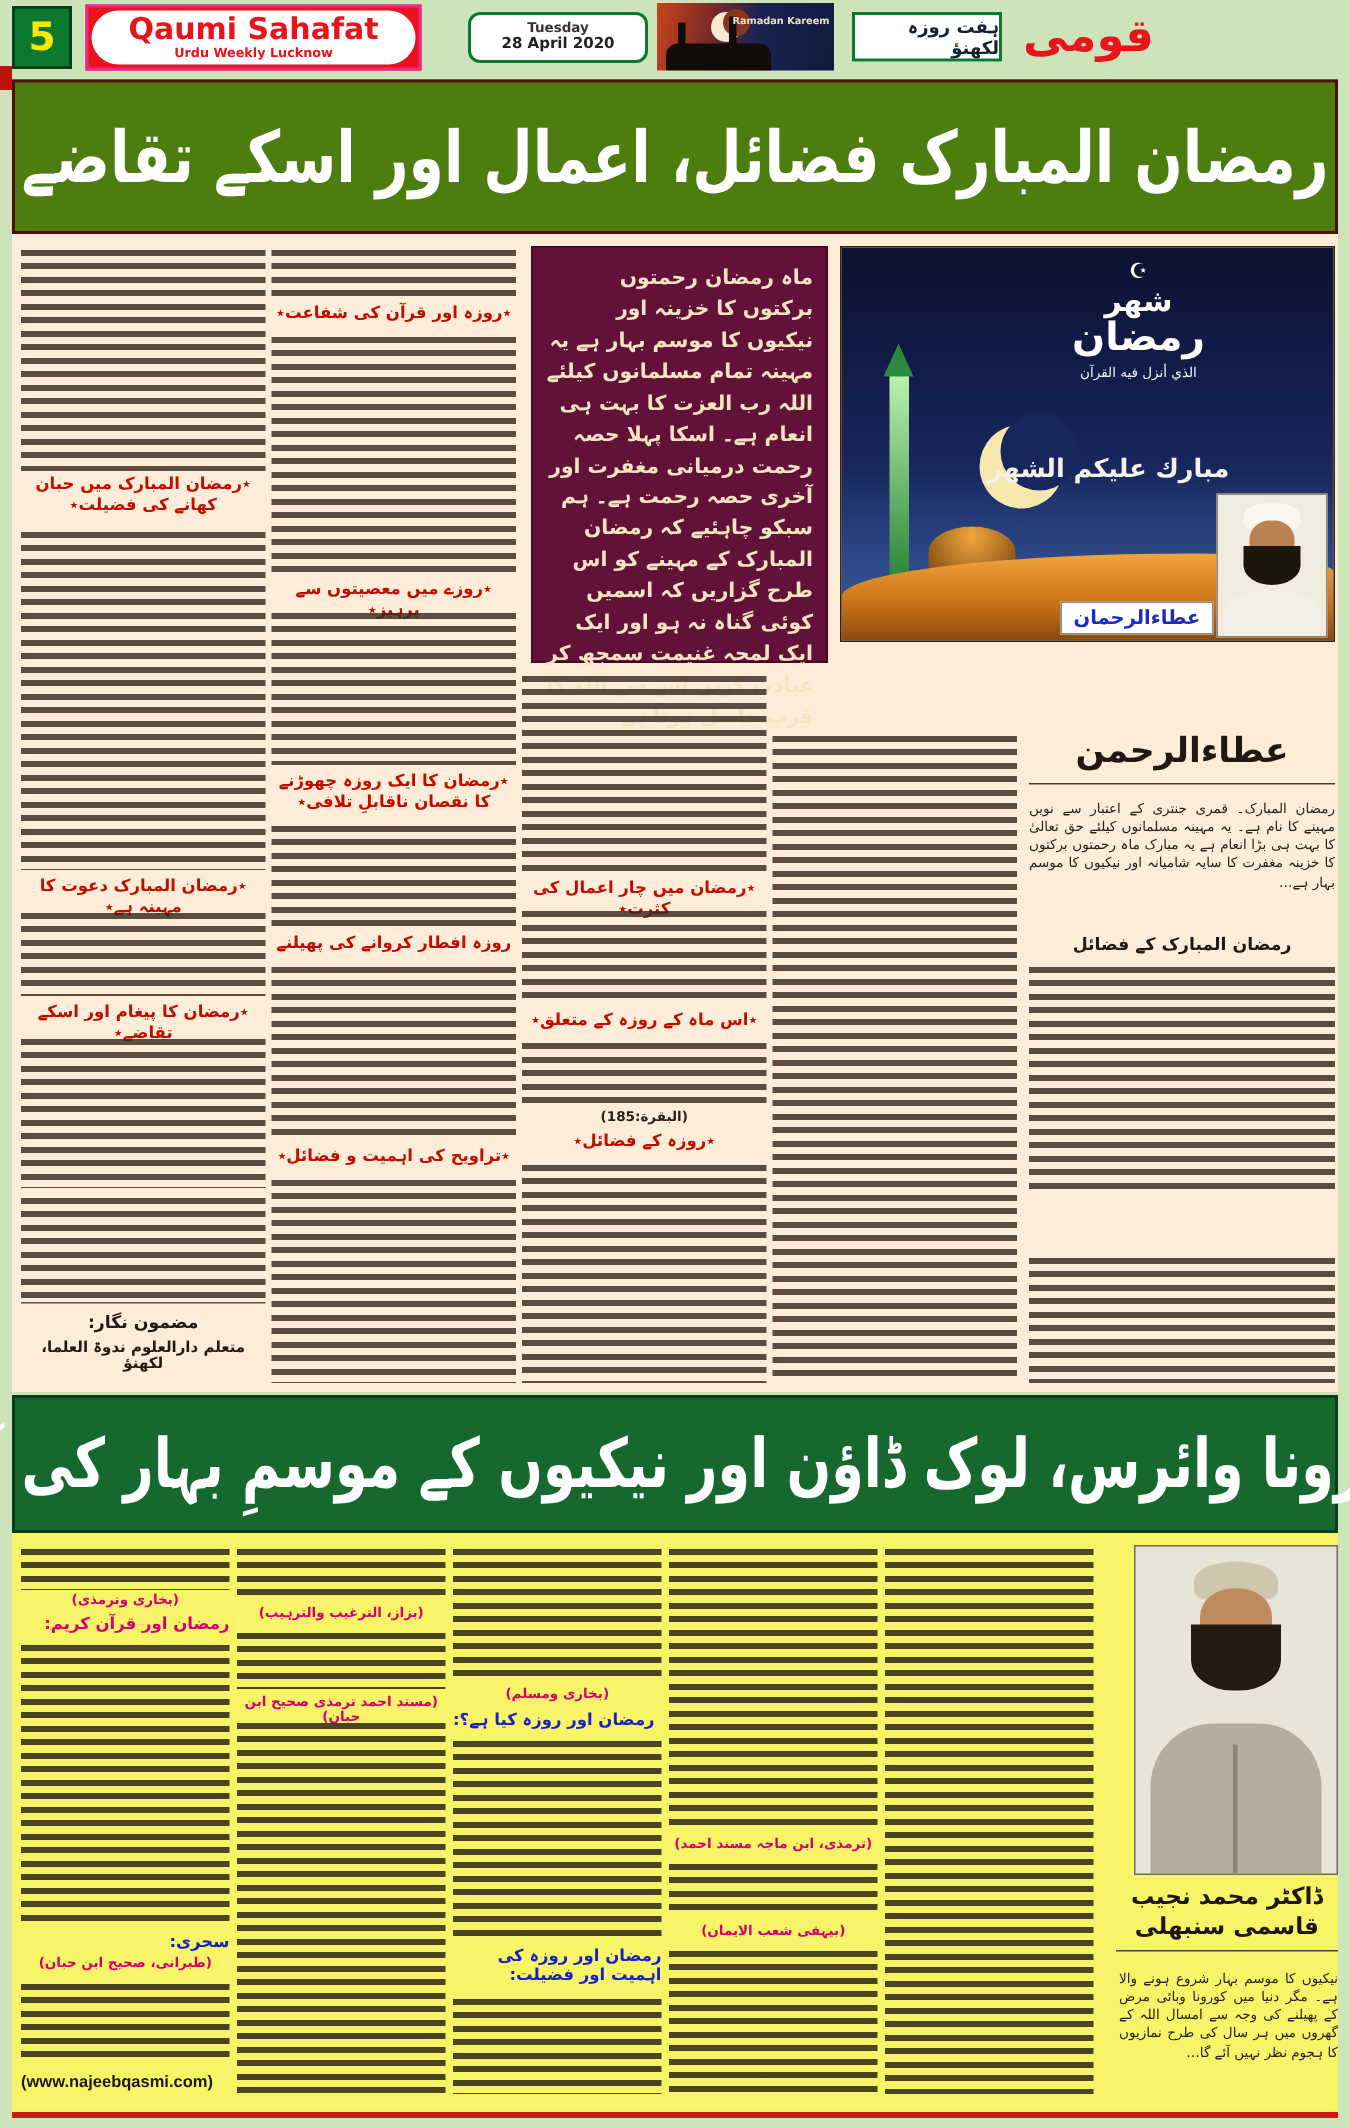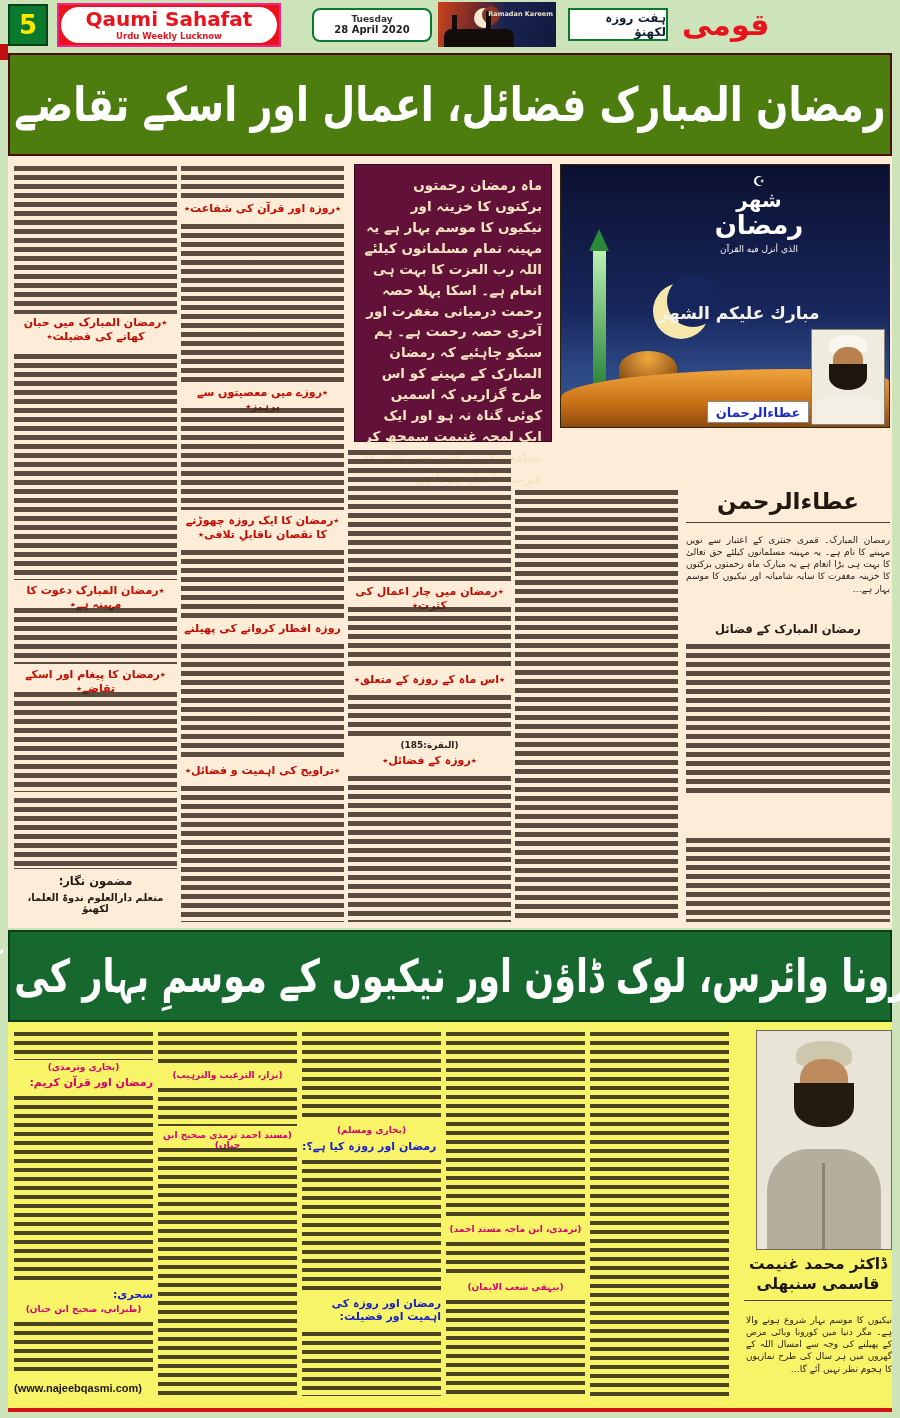--- a/index.html
+++ b/index.html
@@ -145,21 +145,21 @@
 <div class="abs" style="left:8px;top:1022px;width:884px;height:390px;background:#f8f468;border-bottom:4px solid #d11414;box-sizing:border-box">
 
   <div class="abs" style="left:748px;top:8px;width:134px;height:218px;background:#e9e4d8;border:1px solid #6d675c;overflow:hidden">
     <div class="abs" style="left:39px;top:10px;width:56px;height:26px;background:#cfc6ae;border-radius:50% 50% 25% 25%"></div>
     <div class="abs" style="left:43px;top:28px;width:48px;height:42px;background:#bd8b5e;border-radius:45%"></div>
     <div class="abs" style="left:37px;top:52px;width:60px;height:44px;background:#231a10;border-radius:0 0 46% 46%"></div>
     <div class="abs" style="left:10px;bottom:0;width:114px;height:100px;background:#b4ae9e;border-radius:42px 42px 0 0"></div>
     <div class="abs" style="left:65px;bottom:0;width:3px;height:86px;background:#8a8474"></div>
   </div>
 
-  <div class="abs urdu" style="left:736px;top:232px;width:148px;text-align:center;font-size:15.5px;font-weight:bold;color:#1c1710;line-height:1.3;border-bottom:1px solid #4a4438;padding-bottom:6px">ڈاکٹر محمد غنیمت قاسمی سنبھلی</div>
+  <div class="abs urdu" style="left:736px;top:232px;width:148px;text-align:center;font-size:15.5px;font-weight:bold;color:#1c1710;line-height:1.3;border-bottom:1px solid #4a4438;padding-bottom:6px">ڈاکٹر محمد نجیب قاسمی سنبھلی</div>
   <div class="abs urdu smalltext" style="left:738px;top:292px;width:146px;height:88px;overflow:hidden">نیکیوں کا موسم بہار شروع ہونے والا ہے۔ مگر دنیا میں کورونا وبائی مرض کے پھیلنے کی وجہ سے امسال اللہ کے گھروں میں ہر سال کی طرح نمازیوں کا ہجوم نظر نہیں آئے گا…</div>
 
   <div class="abs tx2" style="left:6px;top:8px;width:139px;height:30px"></div>
   <div class="abs urdu ref-red" style="left:6px;top:40px;width:139px">(بخاری وترمذی)</div>
   <div class="abs urdu" style="left:6px;top:54px;width:139px;color:#d4006e;font-weight:bold;font-size:11px;text-align:right">رمضان اور قرآن کریم:</div>
   <div class="abs tx2" style="left:6px;top:72px;width:139px;height:190px"></div>
   <div class="abs urdu sh-blue" style="left:6px;top:266px;width:139px;text-align:right">سحری:</div>
   <div class="abs urdu ref-red" style="left:6px;top:282px;width:139px">(طبرانی، صحیح ابن حبان)</div>
   <div class="abs tx2" style="left:6px;top:298px;width:139px;height:56px"></div>
   <div class="abs" style="left:6px;top:360px;width:139px;font-size:11px;font-weight:bold;color:#1c1710;direction:ltr;font-family:'Liberation Sans',sans-serif">(www.najeebqasmi.com)</div>

